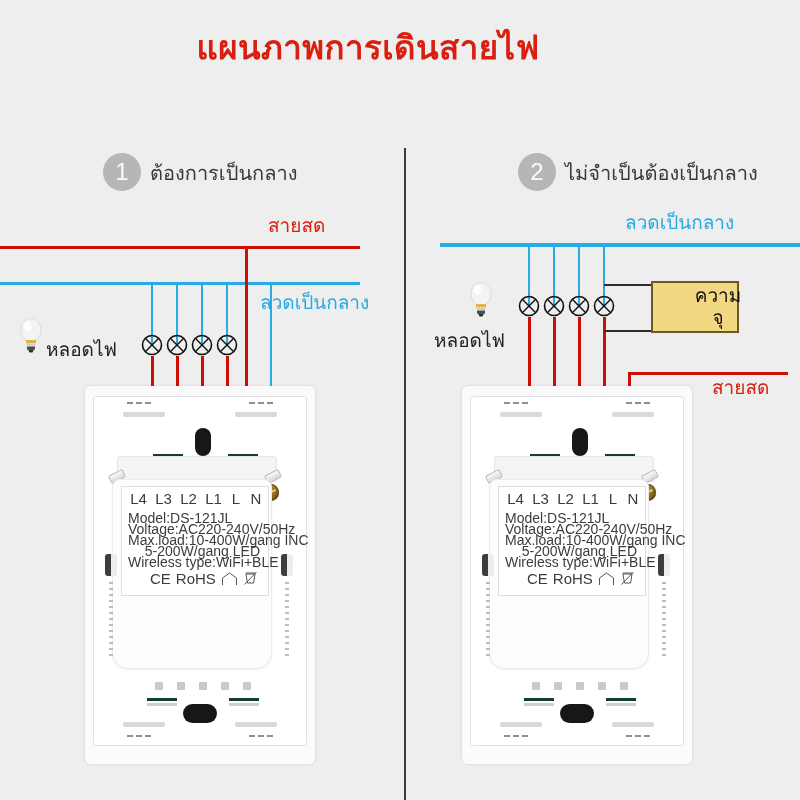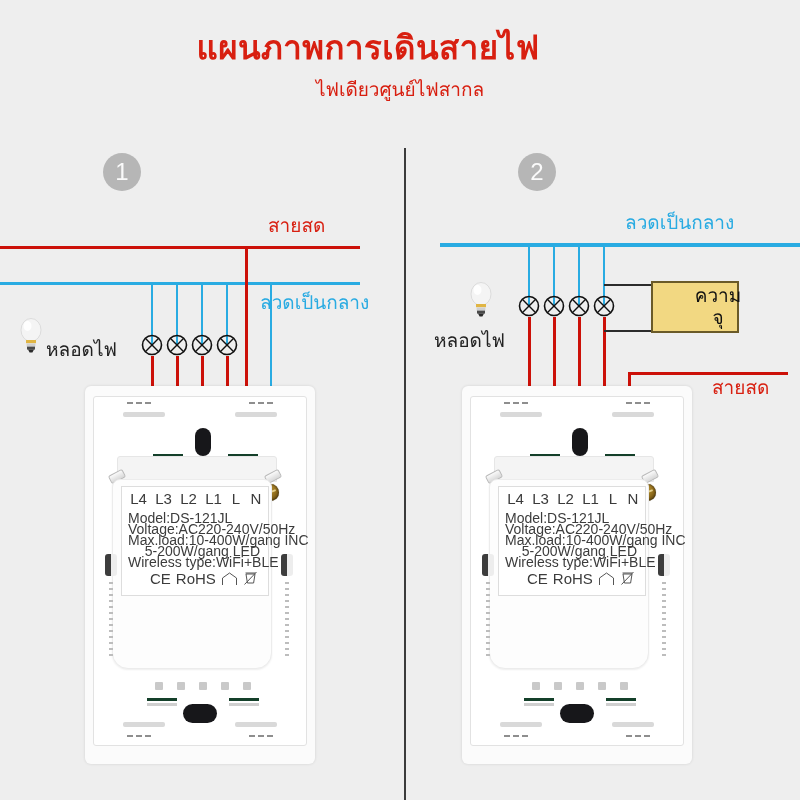--- a/index.html
+++ b/index.html
@@ -304,27 +304,28 @@
   }
   .cert-text { font-size: 15px; }
   .cert-icon svg { display: block; }
 </style>
 </head>
 <body>
 
 <div id="stage">
 
   <div class="title">แผนภาพการเดินสายไฟ</div>
-  <div class="subtitle">ไฟเดียวศูนย์ไฟสากล</div>
 
   <div class="divider"></div>
 
   <div class="badge" style="left:103px; top:153px;">1</div>
+  <div class="sec-label" style="left:150px; top:162px;">ต้องการเป็นกลาง</div>
 
   <div class="badge" style="left:518px; top:153px;">2</div>
+  <div class="sec-label" style="left:565px; top:162px;">ไม่จำเป็นต้องเป็นกลาง</div>
 
   <div class="wire-h red" style="left:0px; top:246px; width:360px; height:3px;"></div>
   <div class="wlabel red-t" style="left:268px; top:216px;">สายสด</div>
 
   <div class="wire-h blue" style="left:0px; top:282px; width:360px; height:3px;"></div>
   <div class="wlabel blue-t" style="left:260px; top:293px;">ลวดเป็นกลาง</div>
 
   <div class="wire-v blue" style="left:151px; top:282px; width:2px; height:62px;"></div>
   <div class="wire-v blue" style="left:176px; top:282px; width:2px; height:62px;"></div>
   <div class="wire-v blue" style="left:201px; top:282px; width:2px; height:62px;"></div>

